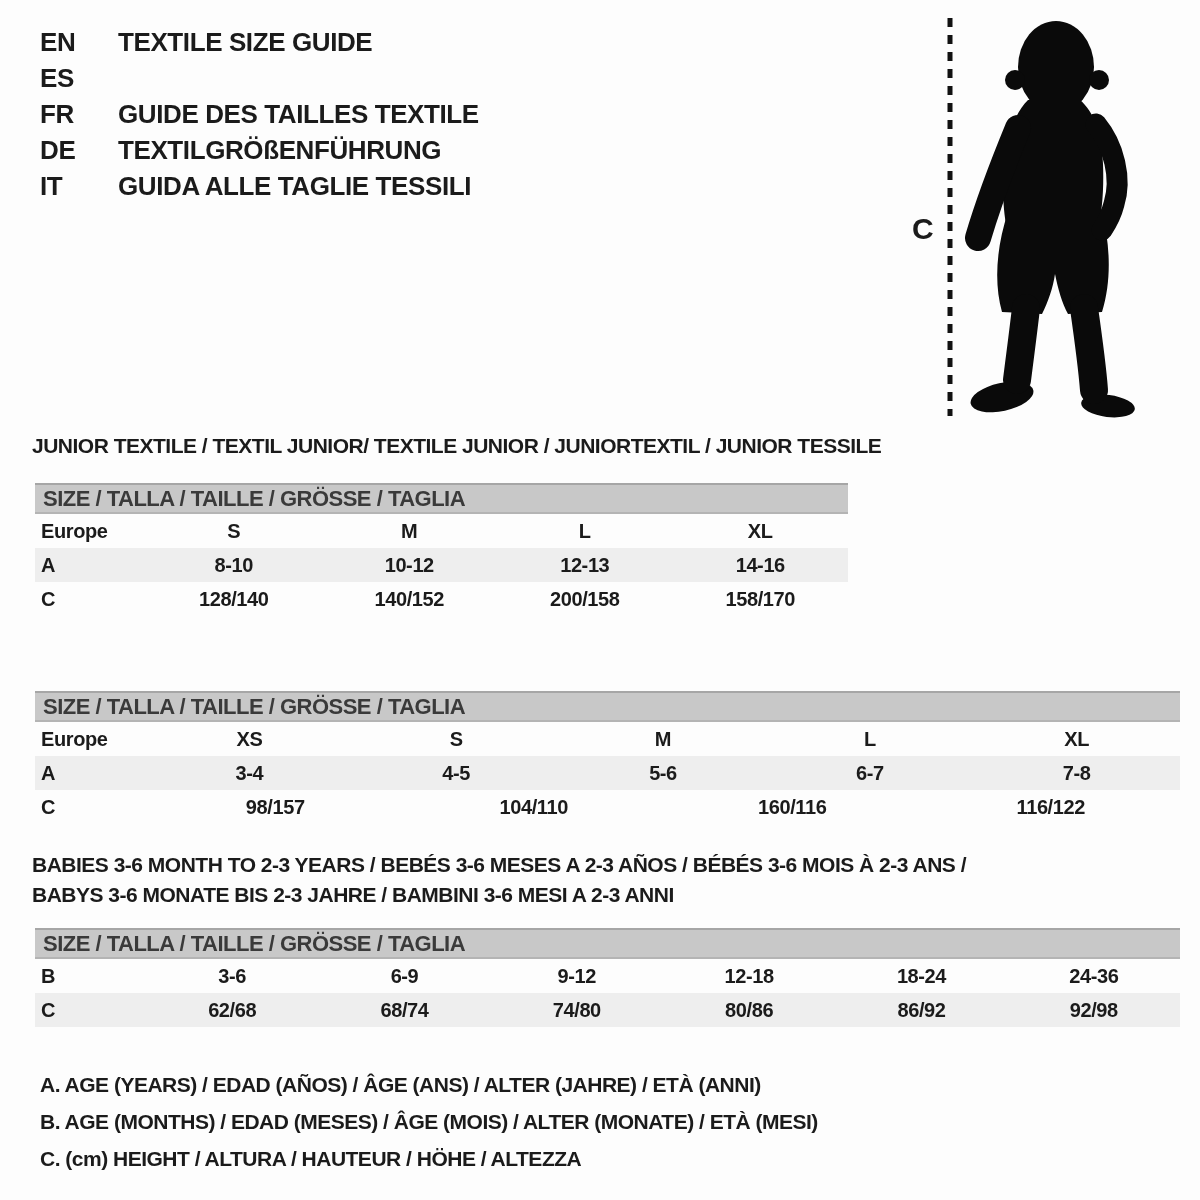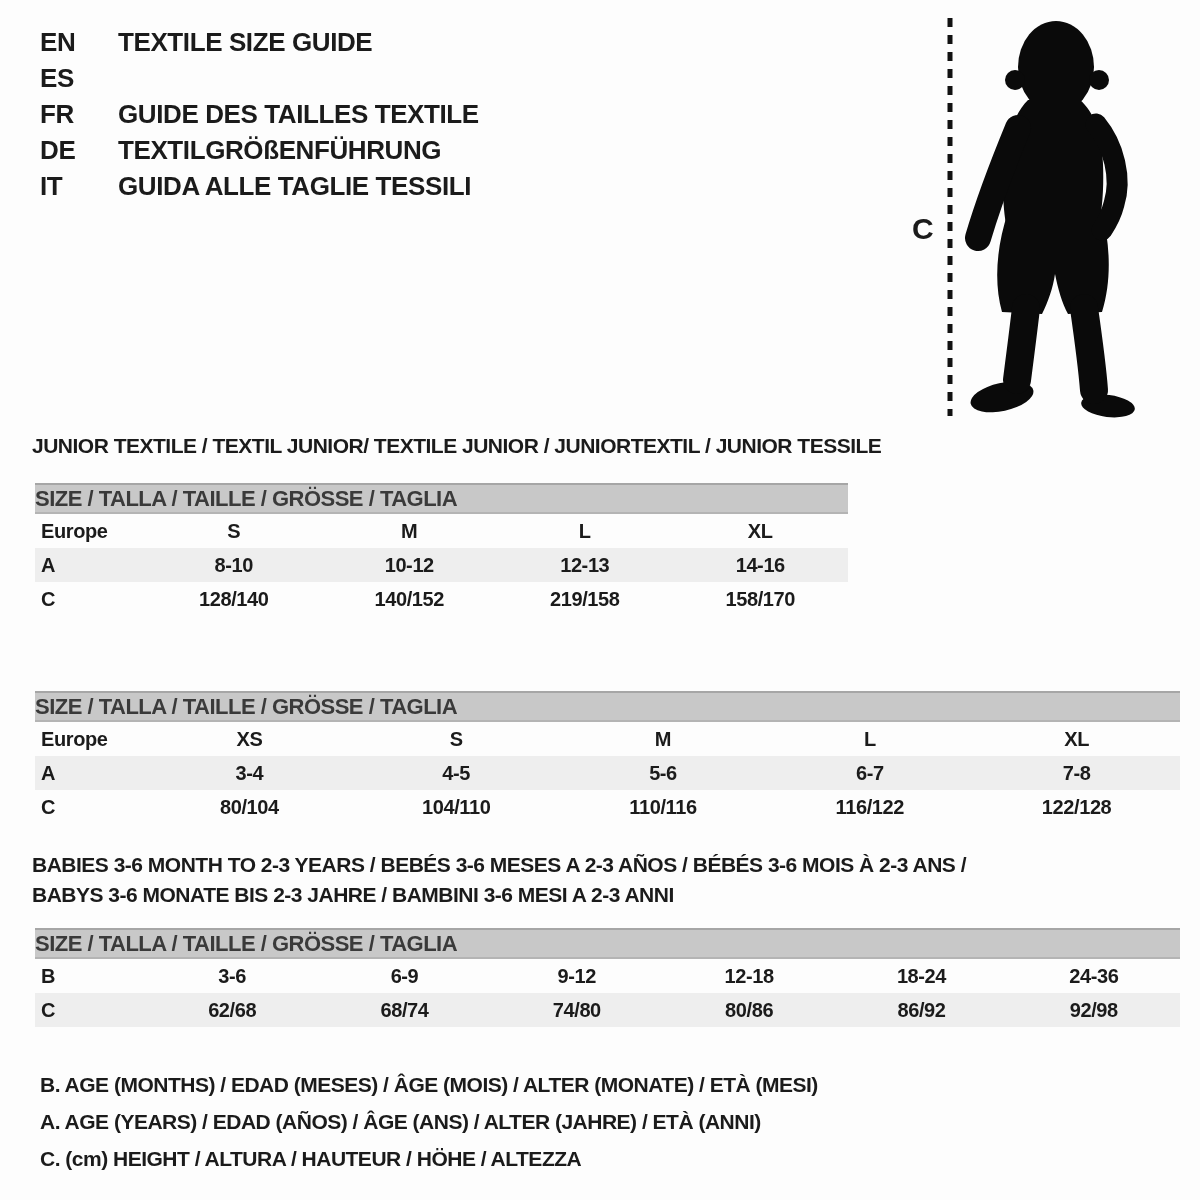--- a/index.html
+++ b/index.html
@@ -23,21 +23,21 @@
   .title-babies{top:850px;line-height:30px;}
   .sub-a{font-size:13px;vertical-align:-4px;letter-spacing:0;}
   
   .size-table{position:absolute;left:35px;}
   .t-junior{top:483px;width:813px;}
   .t-children{top:691px;width:1145px;}
   .t-babies{top:928px;width:1145px;}
   .size-bar{
     box-sizing:border-box;height:31px;line-height:28px;background:#c8c8c8;color:#3a3a3a;
     border-top:2px solid #a6a6a6;border-bottom:2px solid #b4b4b4;
-    font-size:22px;letter-spacing:-0.5px;
+    padding-left:8px;font-size:22px;letter-spacing:-0.5px;
   }
   .t-row{display:flex;height:34px;line-height:34px;font-size:20px;}
   .t-row.alt{background:#eeeeee;}
   .cell-label{width:105px;padding-left:6px;text-align:left;}
   .cell{flex:1;text-align:center;}
   
   .legend{position:absolute;left:40px;top:1066px;font-size:21px;line-height:37px;letter-spacing:-0.5px;}
 </style>
 </head>
 <body>
@@ -102,21 +102,21 @@
       <div class="cell-label">A</div>
       <div class="cell">8-10</div>
       <div class="cell">10-12</div>
       <div class="cell">12-13</div>
       <div class="cell">14-16</div>
     </div>
     <div class="t-row">
       <div class="cell-label">C</div>
       <div class="cell">128/140</div>
       <div class="cell">140/152</div>
-      <div class="cell">219/158</div>
+      <div class="cell">200/158</div>
       <div class="cell">158/170</div>
     </div>
   </div>
 
   <div class="size-table t-children">
     <div class="size-bar">SIZE / TALLA / TAILLE / GRÖSSE / TAGLIA</div>
     <div class="t-row">
       <div class="cell-label">Europe</div>
       <div class="cell">XS</div>
       <div class="cell">S</div>
@@ -127,25 +127,24 @@
     <div class="t-row alt">
       <div class="cell-label">A</div>
       <div class="cell">3-4</div>
       <div class="cell">4-5</div>
       <div class="cell">5-6</div>
       <div class="cell">6-7</div>
       <div class="cell">7-8</div>
     </div>
     <div class="t-row">
       <div class="cell-label">C</div>
-      <div class="cell">80/104</div>
+      <div class="cell">98/157</div>
       <div class="cell">104/110</div>
-      <div class="cell">110/116</div>
+      <div class="cell">160/116</div>
       <div class="cell">116/122</div>
-      <div class="cell">122/128</div>
     </div>
   </div>
 
   <div class="section-title title-babies">
     <div>BABIES 3-6 MONTH TO 2-3 YEARS / BEBÉS 3-6 MESES A 2-3 AÑOS / BÉBÉS 3-6 MOIS À 2-3 ANS /</div>
     <div>BABYS 3-6 MONATE BIS 2-3 JAHRE / BAMBINI 3-6 MESI A 2-3 ANNI</div>
   </div>
   <div class="size-table t-babies">
     <div class="size-bar">SIZE / TALLA / TAILLE / GRÖSSE / TAGLIA</div>
     <div class="t-row">
@@ -162,18 +161,18 @@
       <div class="cell">62/68</div>
       <div class="cell">68/74</div>
       <div class="cell">74/80</div>
       <div class="cell">80/86</div>
       <div class="cell">86/92</div>
       <div class="cell">92/98</div>
     </div>
   </div>
 
   <div class="legend">
+    <div>A. AGE (YEARS) / EDAD (AÑOS) / ÂGE (ANS) / ALTER (JAHRE) / ETÀ (ANNI)</div>
     <div>B. AGE (MONTHS) / EDAD (MESES) / ÂGE (MOIS) / ALTER (MONATE) / ETÀ (MESI)</div>
-    <div>A. AGE (YEARS) / EDAD (AÑOS) / ÂGE (ANS) / ALTER (JAHRE) / ETÀ (ANNI)</div>
     <div>C. (cm) HEIGHT / ALTURA / HAUTEUR / HÖHE / ALTEZZA</div>
   </div>
 
 </div>
 
 </body></html>

